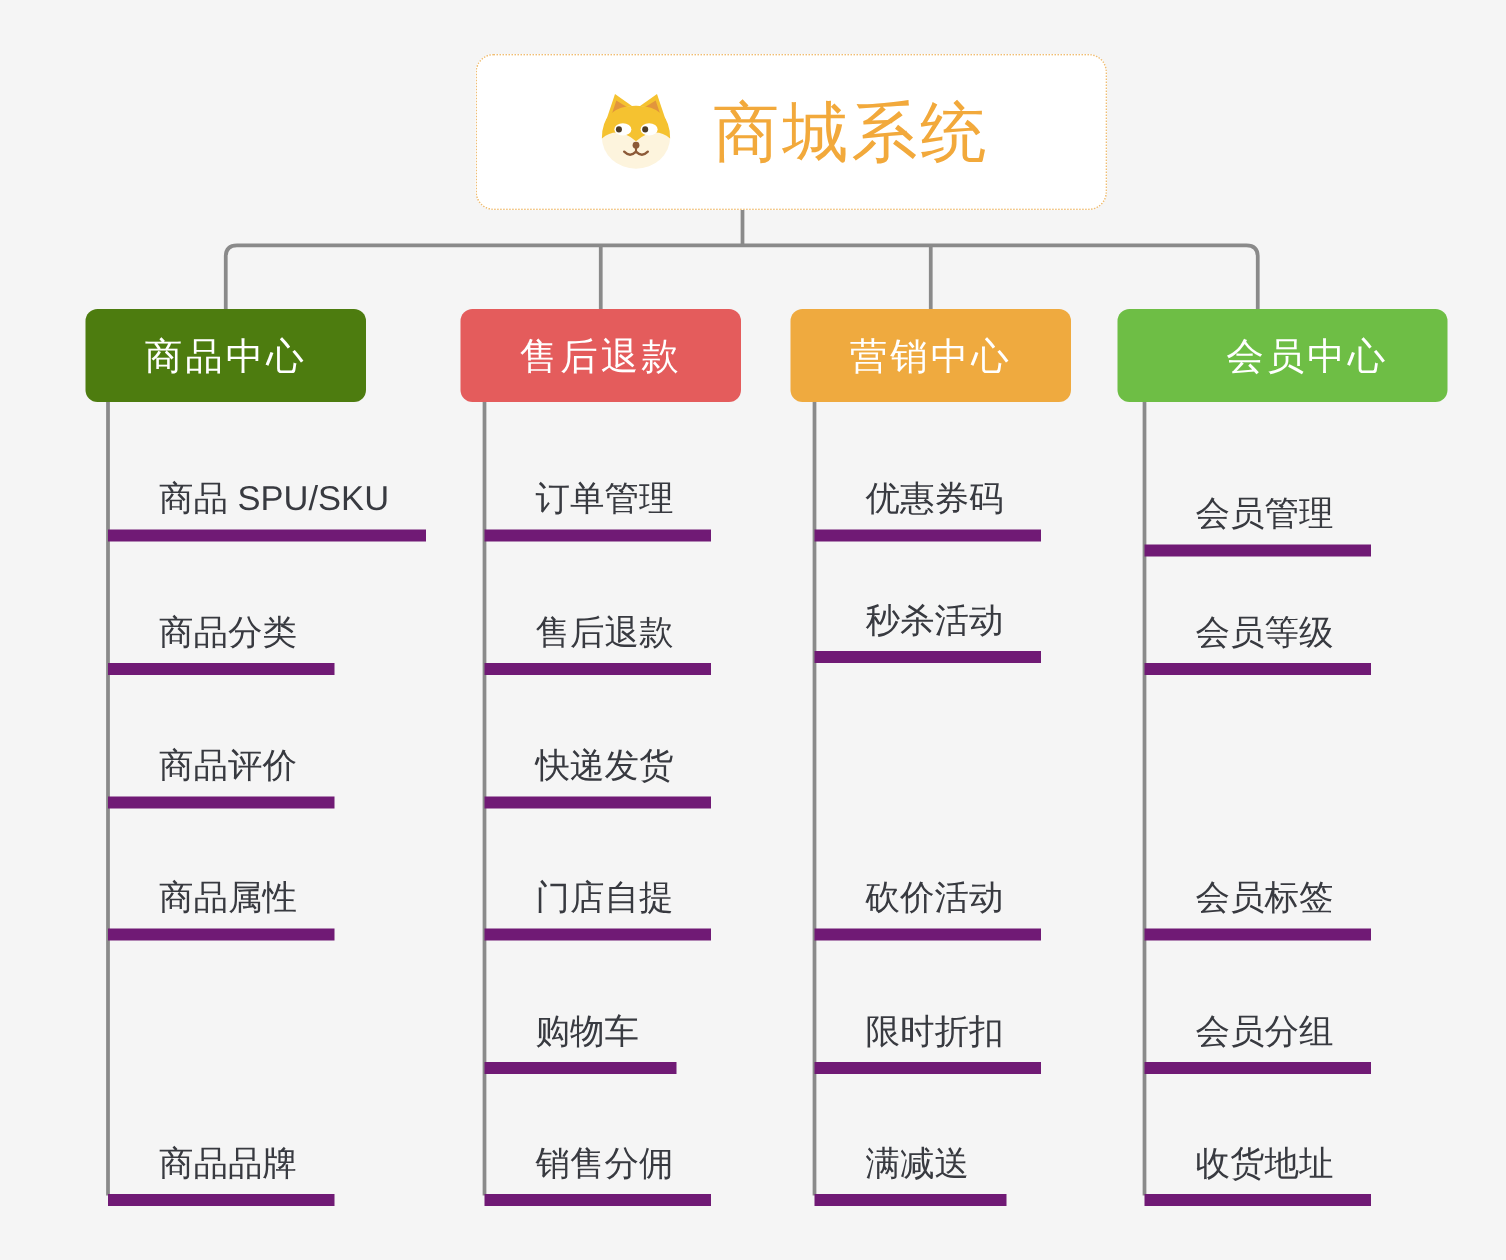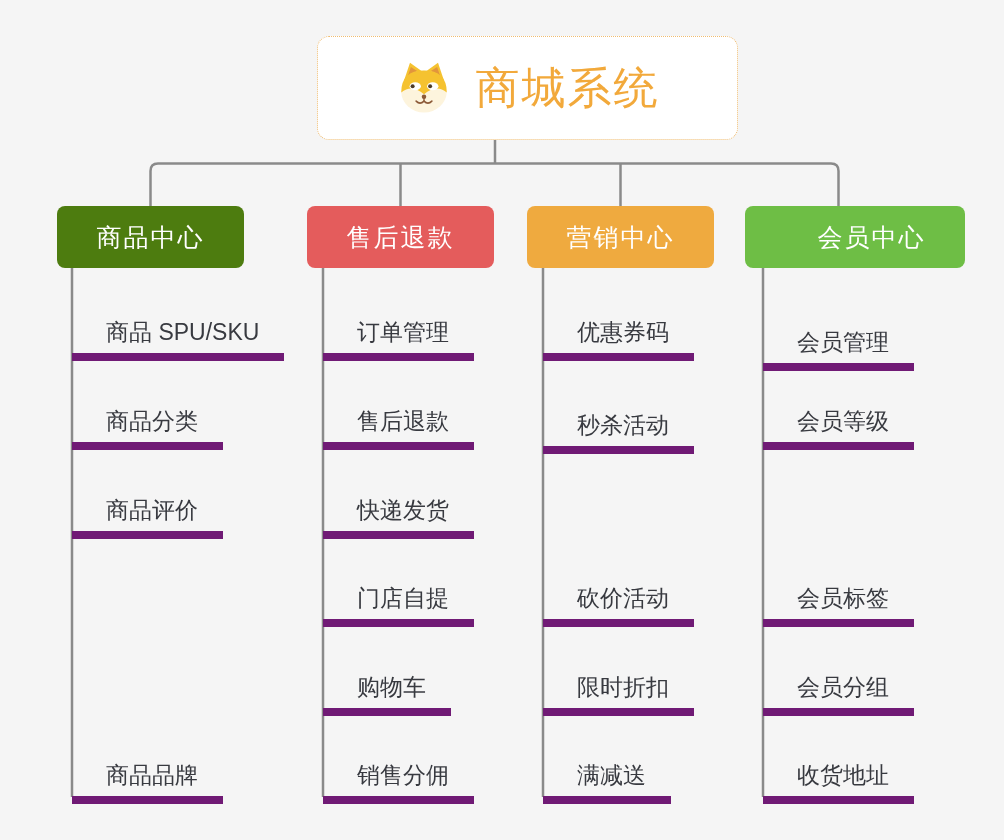--- a/index.html
+++ b/index.html
@@ -86,31 +86,32 @@
   <div class="branch" style="left: 527px; background-color: rgb(239, 170, 63);">
       <span>营销中心</span>
     </div>
   <div class="branch" style="left: 745px; background-color: rgb(110, 190, 69); padding-left: 33px;">
       <span>会员中心</span>
     </div>
 
   <div class="leaf" style="left:72px;top:319px">商品 SPU/SKU</div>
   <div class="leaf" style="left:72px;top:408px">商品分类</div>
   <div class="leaf" style="left:72px;top:497px">商品评价</div>
+  <div class="leaf" style="left:72px;top:585px">商品属性</div>
   <div class="leaf" style="left:72px;top:762px">商品品牌</div>
 
   <div class="leaf" style="left:323px;top:319px">订单管理</div>
   <div class="leaf" style="left:323px;top:408px">售后退款</div>
   <div class="leaf" style="left:323px;top:585px">门店自提</div>
   <div class="leaf" style="left:323px;top:497px">快递发货</div>
   <div class="leaf" style="left:323px;top:674px">购物车</div>
   <div class="leaf" style="left:323px;top:762px">销售分佣</div>
 
   <div class="leaf" style="left:543px;top:319px">优惠券码</div>
-  <div class="leaf" style="left:543px;top:412px">秒杀活动</div>
+  <div class="leaf" style="left:543px;top:400px">秒杀活动</div>
   <div class="leaf" style="left:543px;top:585px">砍价活动</div>
   <div class="leaf" style="left:543px;top:674px">限时折扣</div>
   <div class="leaf" style="left:543px;top:762px">满减送</div>
 
   <div class="leaf" style="left:763px;top:329px">会员管理</div>
   <div class="leaf" style="left:763px;top:408px">会员等级</div>
   <div class="leaf" style="left:763px;top:585px">会员标签</div>
   <div class="leaf" style="left:763px;top:674px">会员分组</div>
   <div class="leaf" style="left:763px;top:762px">收货地址</div>
 

